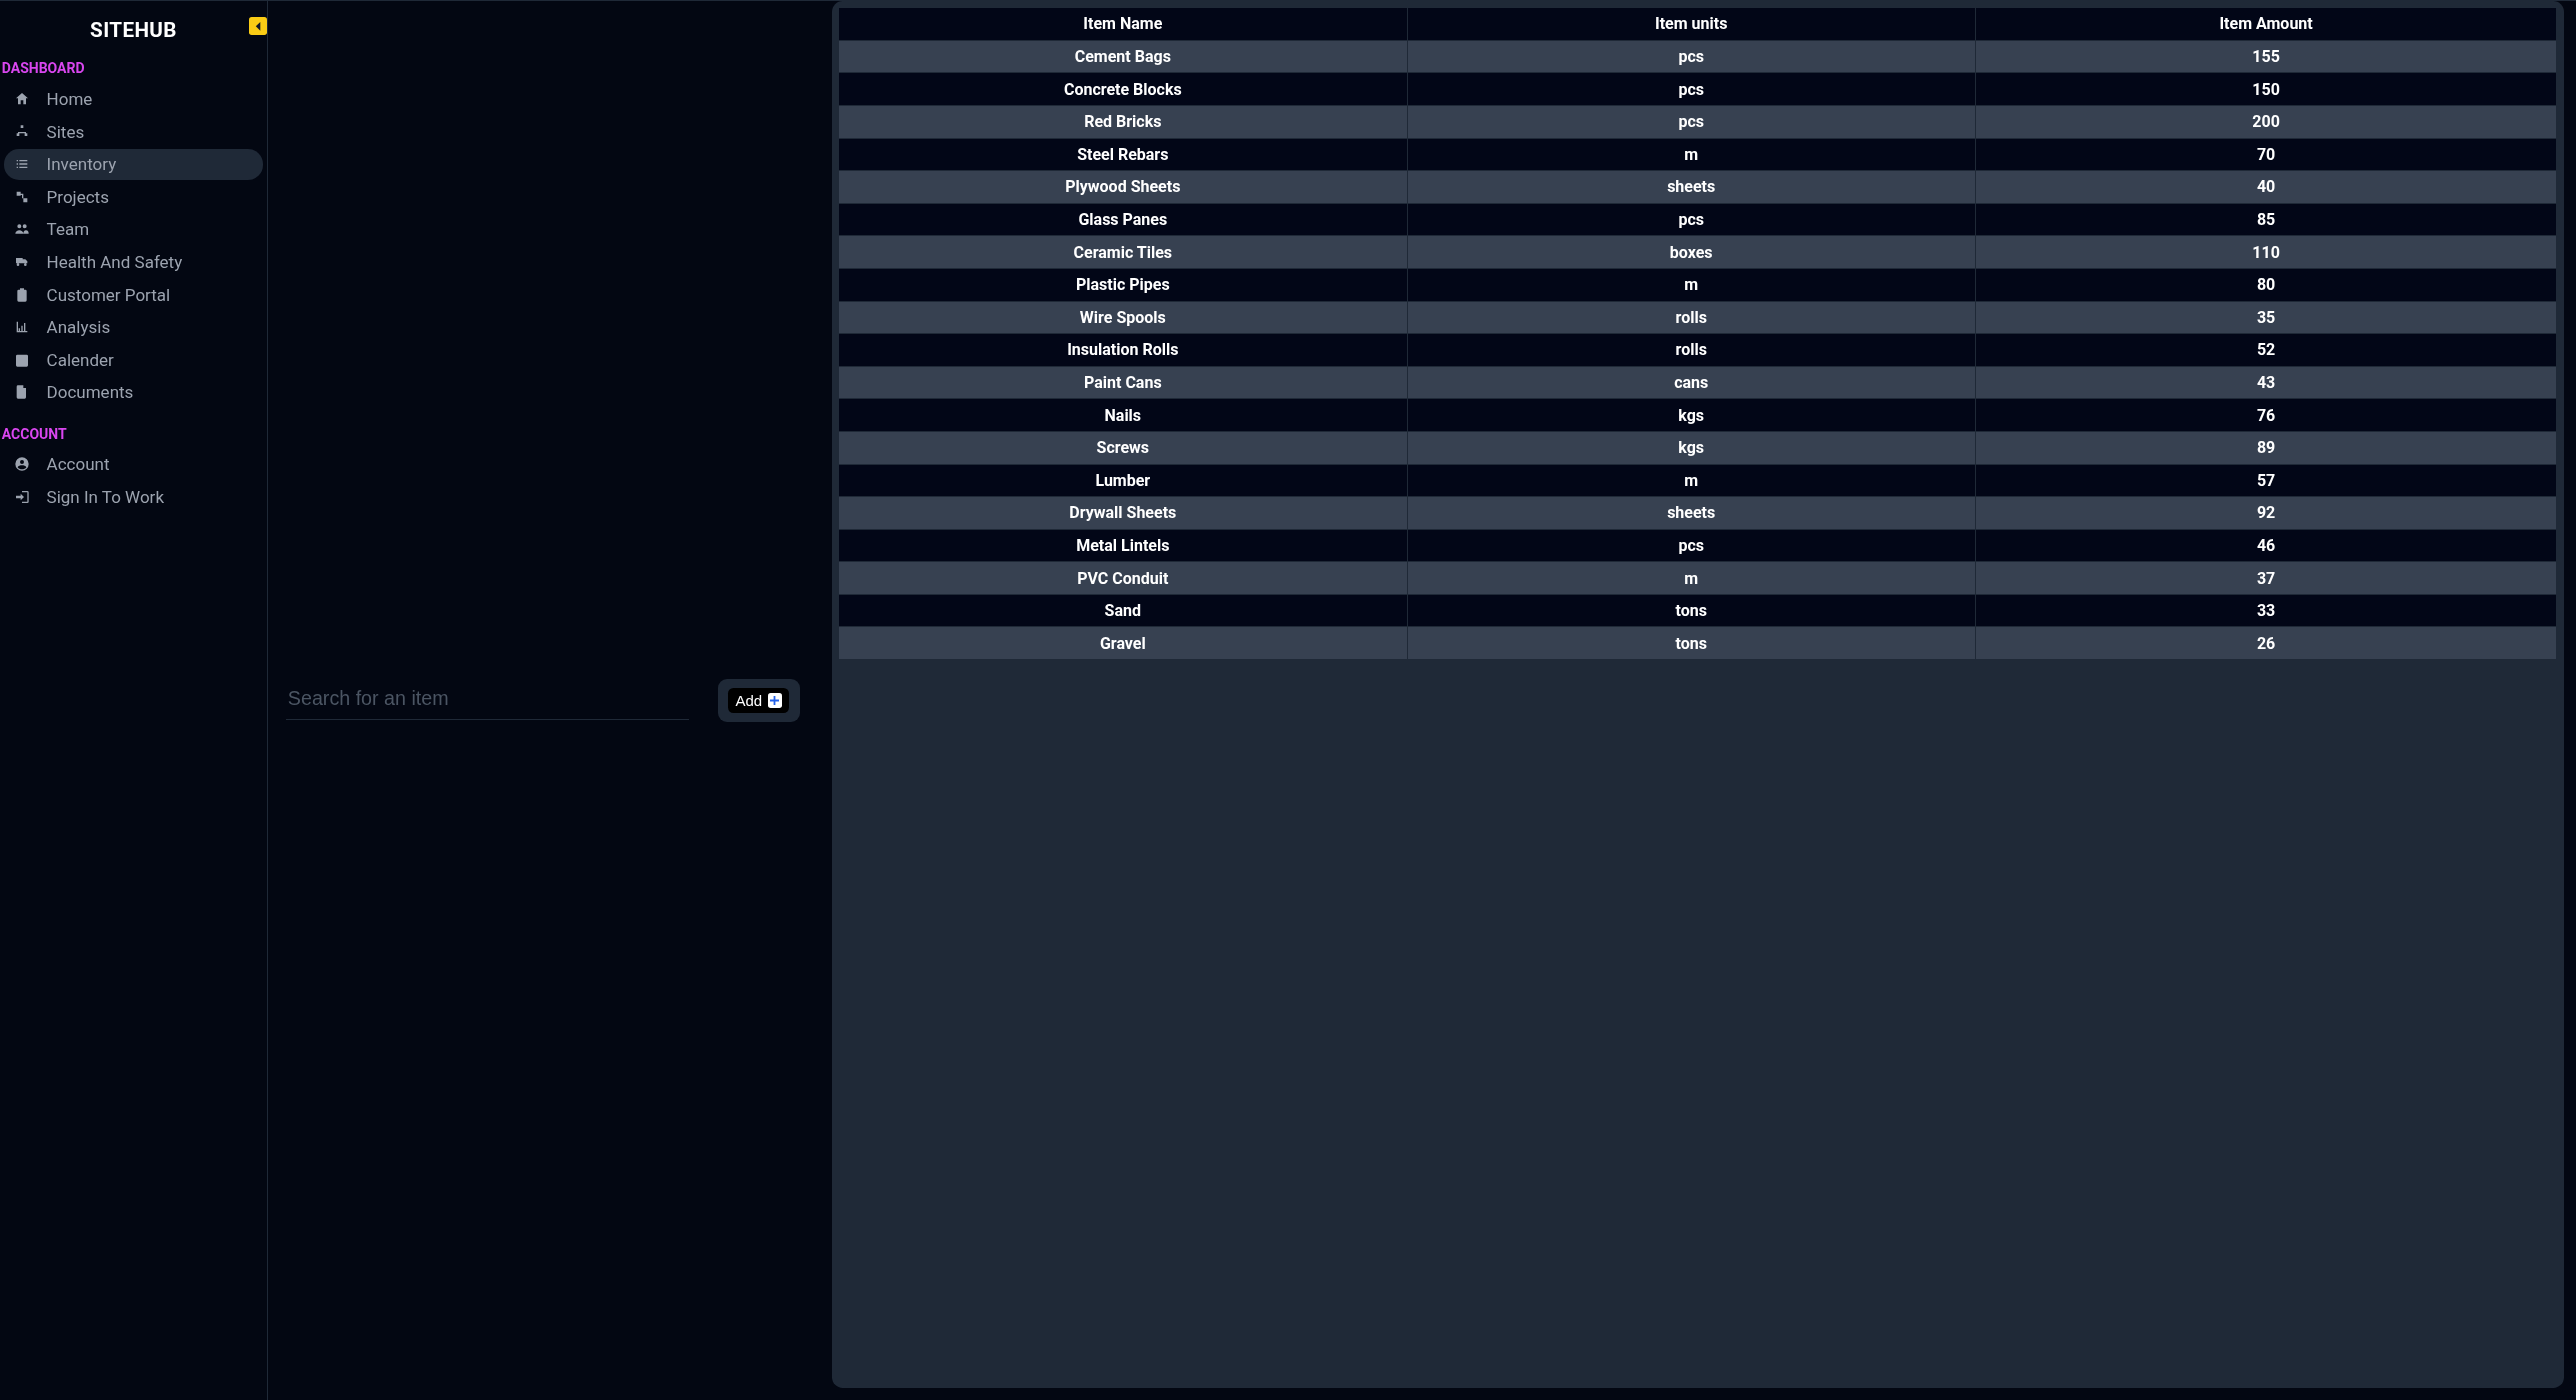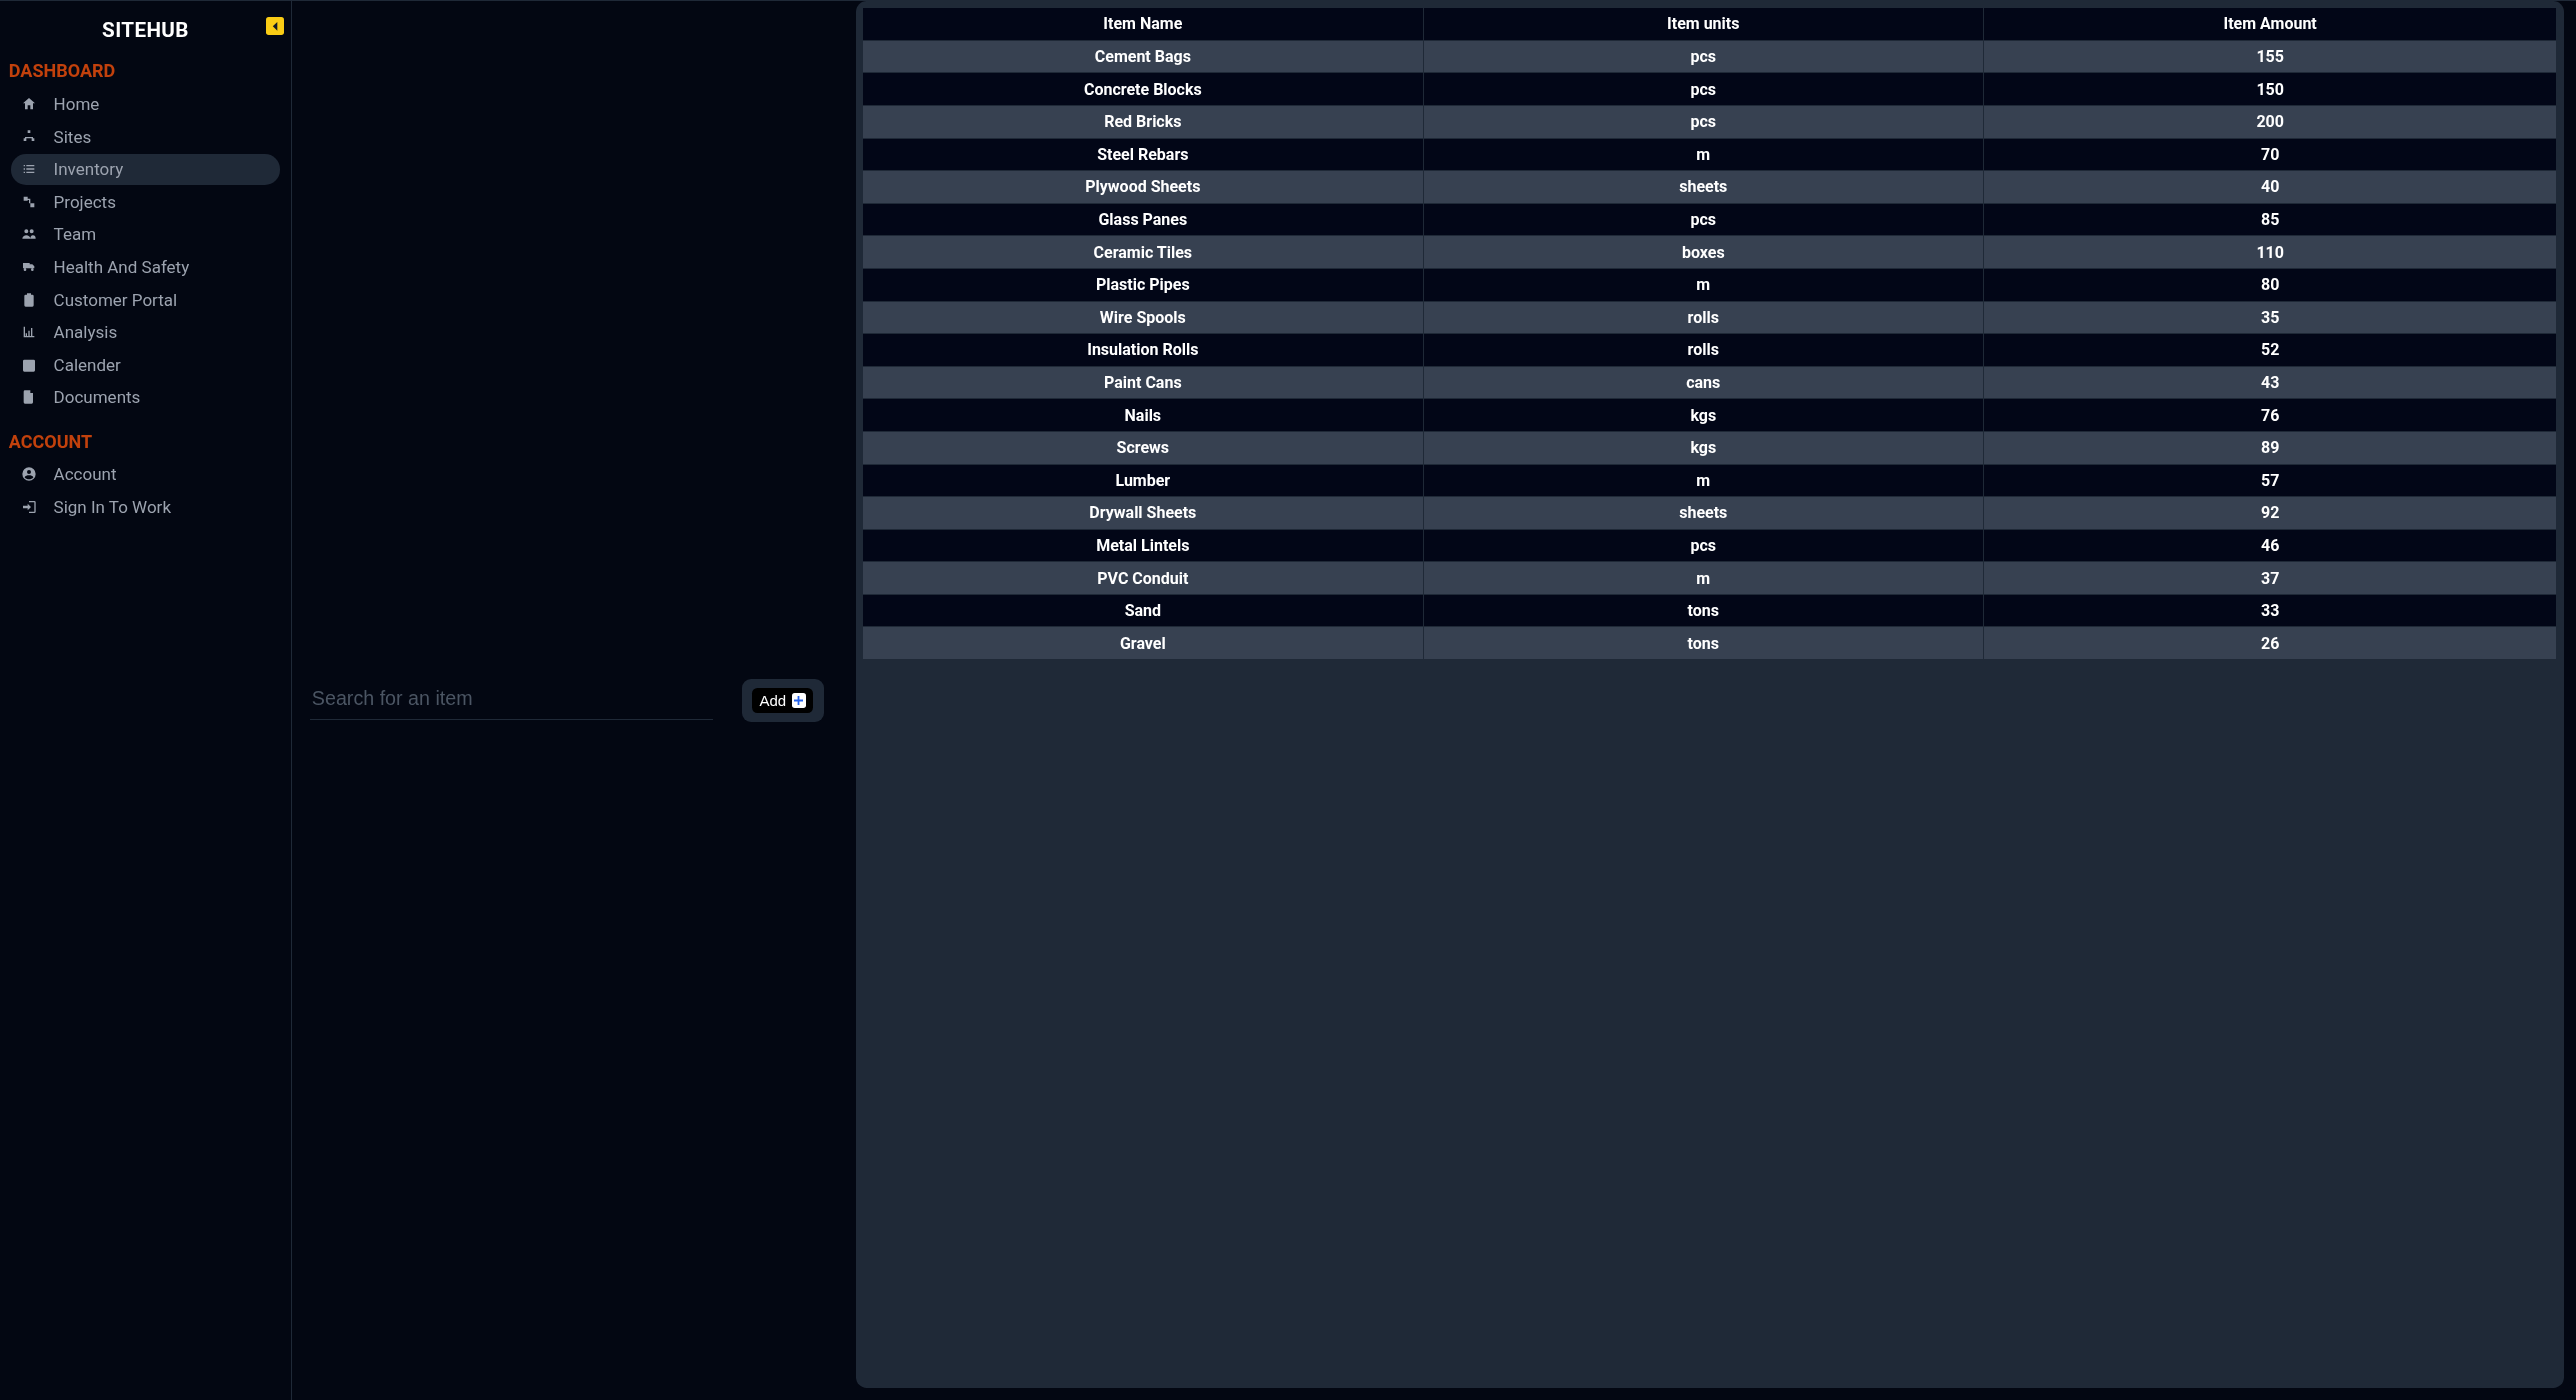--- a/index.html
+++ b/index.html
@@ -11,25 +11,25 @@
     font-size: 18px;
     overflow: hidden;
   }
   .app {
     display: flex;
     height: 100vh;
     border-top: 1.8px solid #1f2937;
   }
   
   .sidebar {
-    width: 292px;
+    width: 268px;
     flex-shrink: 0;
     background: #030712;
     border-right: 1.8px solid #1f2937;
-    padding: 9px 7px;
+    padding: 9px 0;
     display: flex;
     flex-direction: column;
   }
   .brand-row {
     display: flex;
     align-items: center;
     justify-content: center;
     position: relative;
     height: 29px;
     margin: 5.4px 0 10.7px 0;
@@ -48,23 +48,23 @@
     height: 18px;
     background: #facc15;
     border-radius: 2.7px;
     display: flex;
     align-items: center;
     justify-content: center;
     cursor: pointer;
   }
   .collapse-btn svg { display: block; }
   .section-title {
-    font-size: 18px;
+    font-size: 14px;
     font-weight: 700;
-    color: #c2410c;
+    color: #d946ef;
     padding: 5.4px 1.8px 7.2px 1.8px;
   }
   .nav {
     display: flex;
     flex-direction: column;
     gap: 1.8px;
     padding: 0 3.6px;
   }
   .nav-item {
     display: flex;

